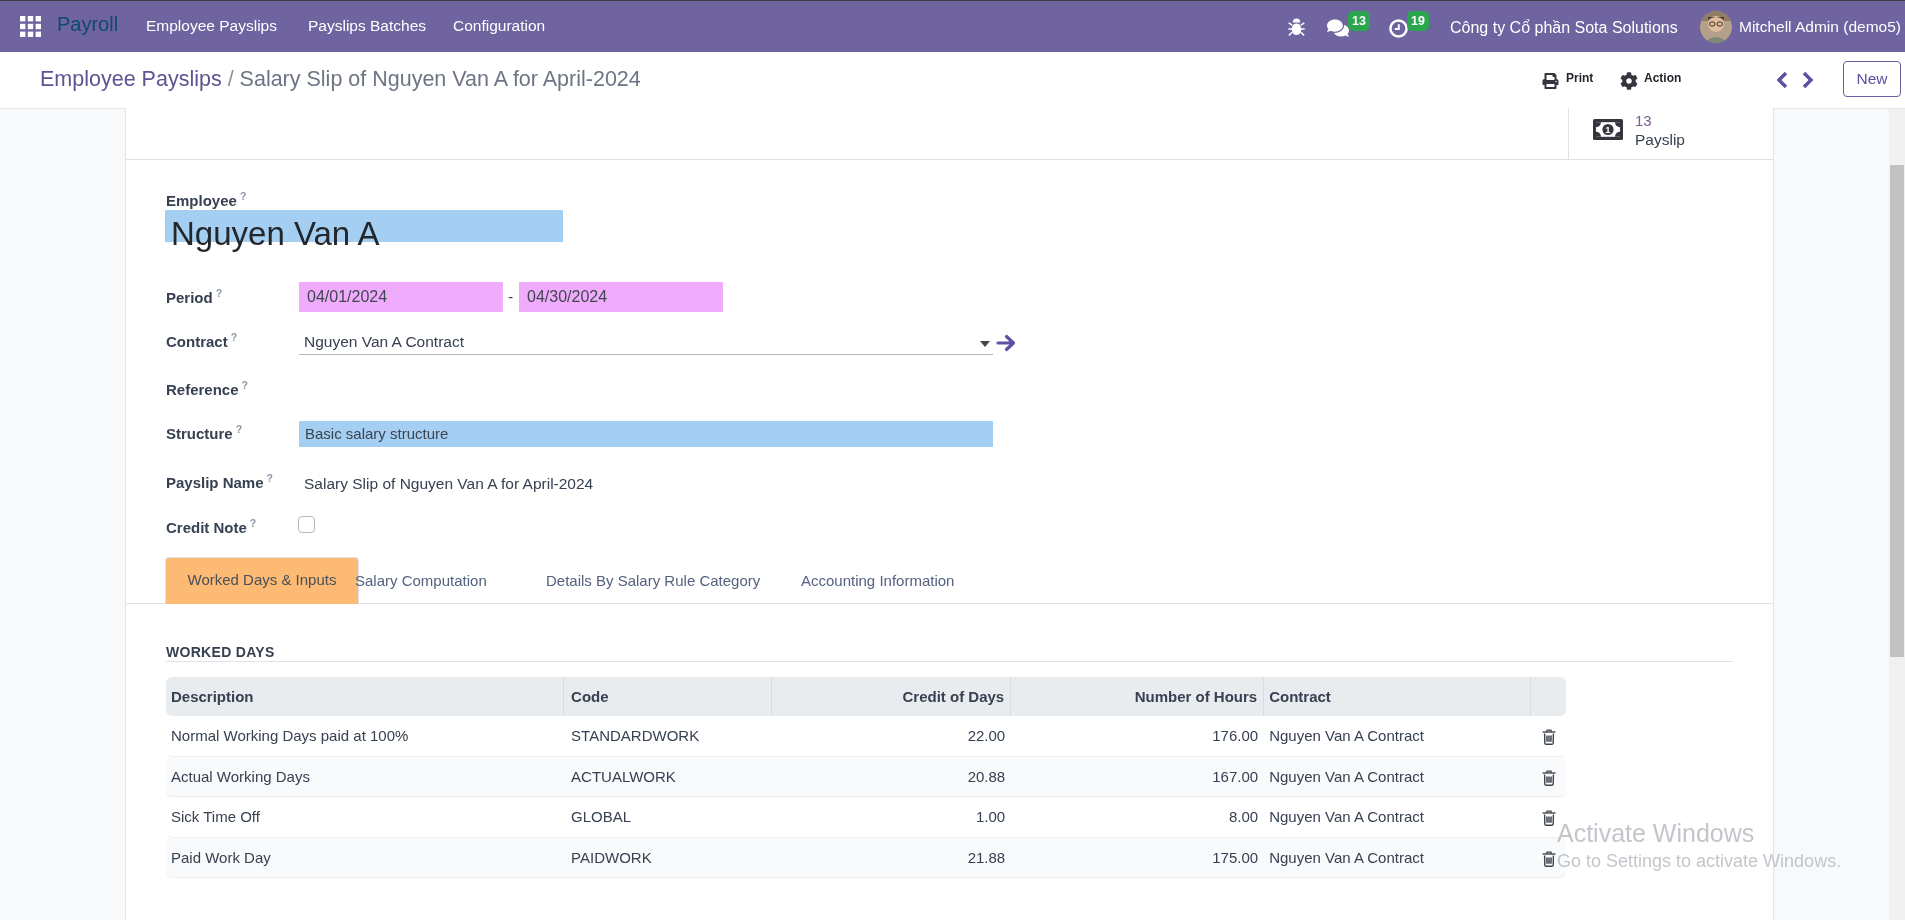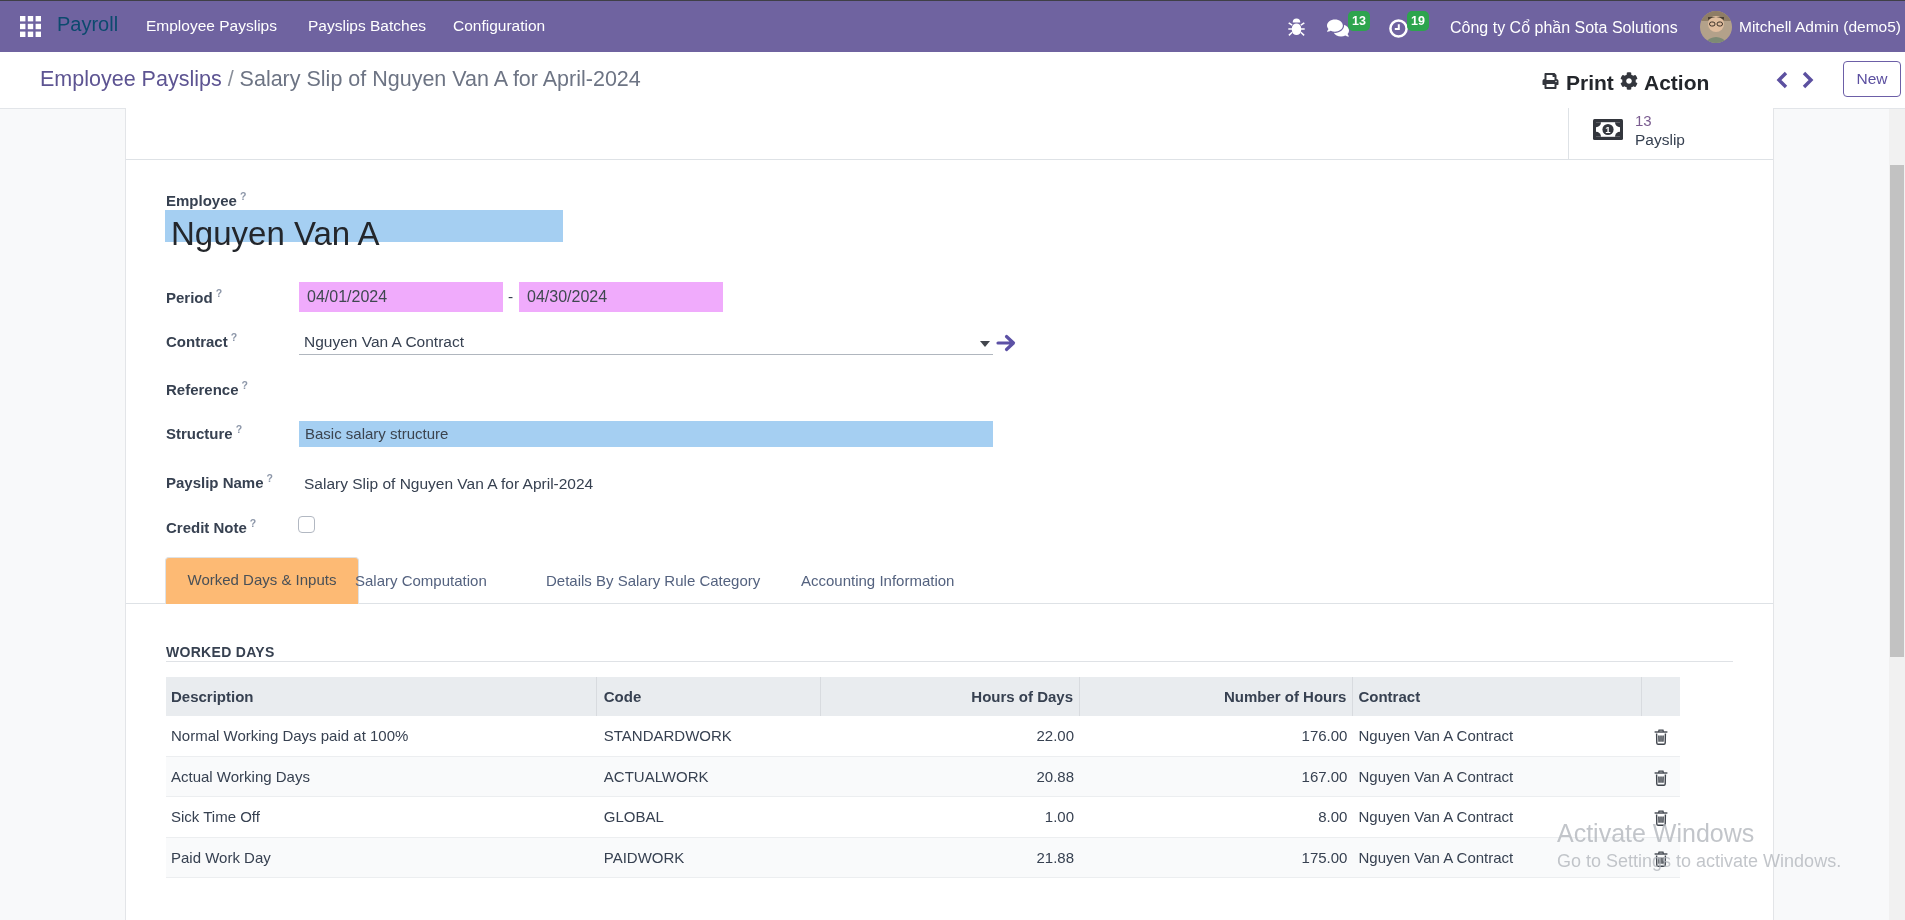--- a/index.html
+++ b/index.html
@@ -14,21 +14,21 @@
   #comp { left:1450px; top:19px; font-size:16px; color:#fff; }
   #uname { left:1739px; top:18px; font-size:15.5px; color:#fff; white-space:nowrap; }
   .badge { top:11px; height:20px; min-width:22px; background:#2da44e; color:#fff;
     font-size:12.5px; font-weight:bold; border-radius:5px; text-align:center;
     line-height:20px; padding:0 4px; }
 
   
   #cpanel { left:0; top:52px; width:1905px; height:56px; background:#fff; }
   #bcrumb { left:40px; top:67px; font-size:21.5px; color:#6d7484; white-space:nowrap; }
   #bcrumb a { color:#5d5492; text-decoration:none; }
-  .cbtn { top:71px; font-size:21px; color:#23262b; font-weight:bold; }
+  .cbtn { top:71px; font-size:12px; color:#23262b; font-weight:bold; }
   #pager { left:1727px; top:71px; font-size:15.5px; color:#15803d;margin-top:44px; }
   #newbtn { left:1843px; top:61px; width:58px; height:36px; border:1px solid #6c5fa7;
     border-radius:4px; color:#5b4fa0; font-size:15.5px; line-height:34px; text-align:center; }
 
   
   #contentbg { left:0; top:108px; width:1905px; height:812px; background:#f8f9fa; border-top:1px solid #e2e5e9; }
   #sheet { left:125px; top:108px; width:1649px; height:812px; background:#fff;
     border-left:1px solid #e3e5e8; border-right:1px solid #e3e5e8; }
   #btnboxline { left:126px; top:159px; width:1647px; height:1px; background:#dee2e6; }
   #statbtn { left:1568px; top:108px; width:205px; height:51px; border-left:1px solid #dee2e6; }
@@ -61,21 +61,21 @@
   #acttab { left:165px; top:557px; width:194px; height:47px; background:#fdba74;
     border:1px solid #dee2e6; border-bottom:none; border-radius:4px 4px 0 0;
     font-size:15px; color:#495057; text-align:center; line-height:44px; }
   .itab { top:572px; font-size:15px; color:#54627f; }
 
   
   #wdhead { left:166px; top:644px; font-size:14px; font-weight:bold; color:#374151; letter-spacing:0.3px; }
   #wdline { left:166px; top:661px; width:1567px; height:1px; background:#dfe2e6; }
 
   #wtable { left:166px; top:677px; width:1567px; font-size:15px; color:#374151; }
-  .trow { display:flex; width:1514px; }
+  .trow { display:flex; width:1400px;border-radius:6px; }
   .trow > div { overflow:hidden; white-space:nowrap; }
   #thead { background:#e9ecef; font-weight:bold; height:39px; line-height:39px; }
   #thead > div { border-right:1px solid #d8dbdf; }
   #thead > div:last-child { border-right:none; }
   .brow { height:40.5px; line-height:40px; border-bottom:1px solid #eceef0; }
   .brow.alt { background:#f9fafb; }
   .c1 { width:446px; padding-left:5px; }
   .c2 { width:232px; padding-left:7px; }
   .c3 { width:268px; text-align:right; padding-right:6px; }
   .c4 { width:283px; text-align:right; padding-right:6px; }
@@ -228,21 +228,21 @@
 <div class="itab abs" style="left:355px">Salary Computation</div>
 <div class="itab abs" style="left:546px">Details By Salary Rule Category</div>
 <div class="itab abs" style="left:801px">Accounting Information</div>
 
 <div id="wdhead" class="abs">WORKED DAYS</div>
 <div id="wdline" class="abs"></div>
 <div id="wtable" class="abs">
   <div class="trow" id="thead">
     <div class="c1">Description</div>
       <div class="c2">Code</div>
-    <div class="c3">Hours of Days</div>
+    <div class="c3">Credit of Days</div>
       <div class="c4">Number of Hours</div>
     <div class="c5">Contract</div>
       <div class="c6"></div>
   </div>
   <div class="trow brow">
     <div class="c1">Normal Working Days paid at 100%</div>
       <div class="c2">STANDARDWORK</div>
     <div class="c3">22.00</div>
       <div class="c4">176.00</div>
     <div class="c5">Nguyen Van A Contract</div>

